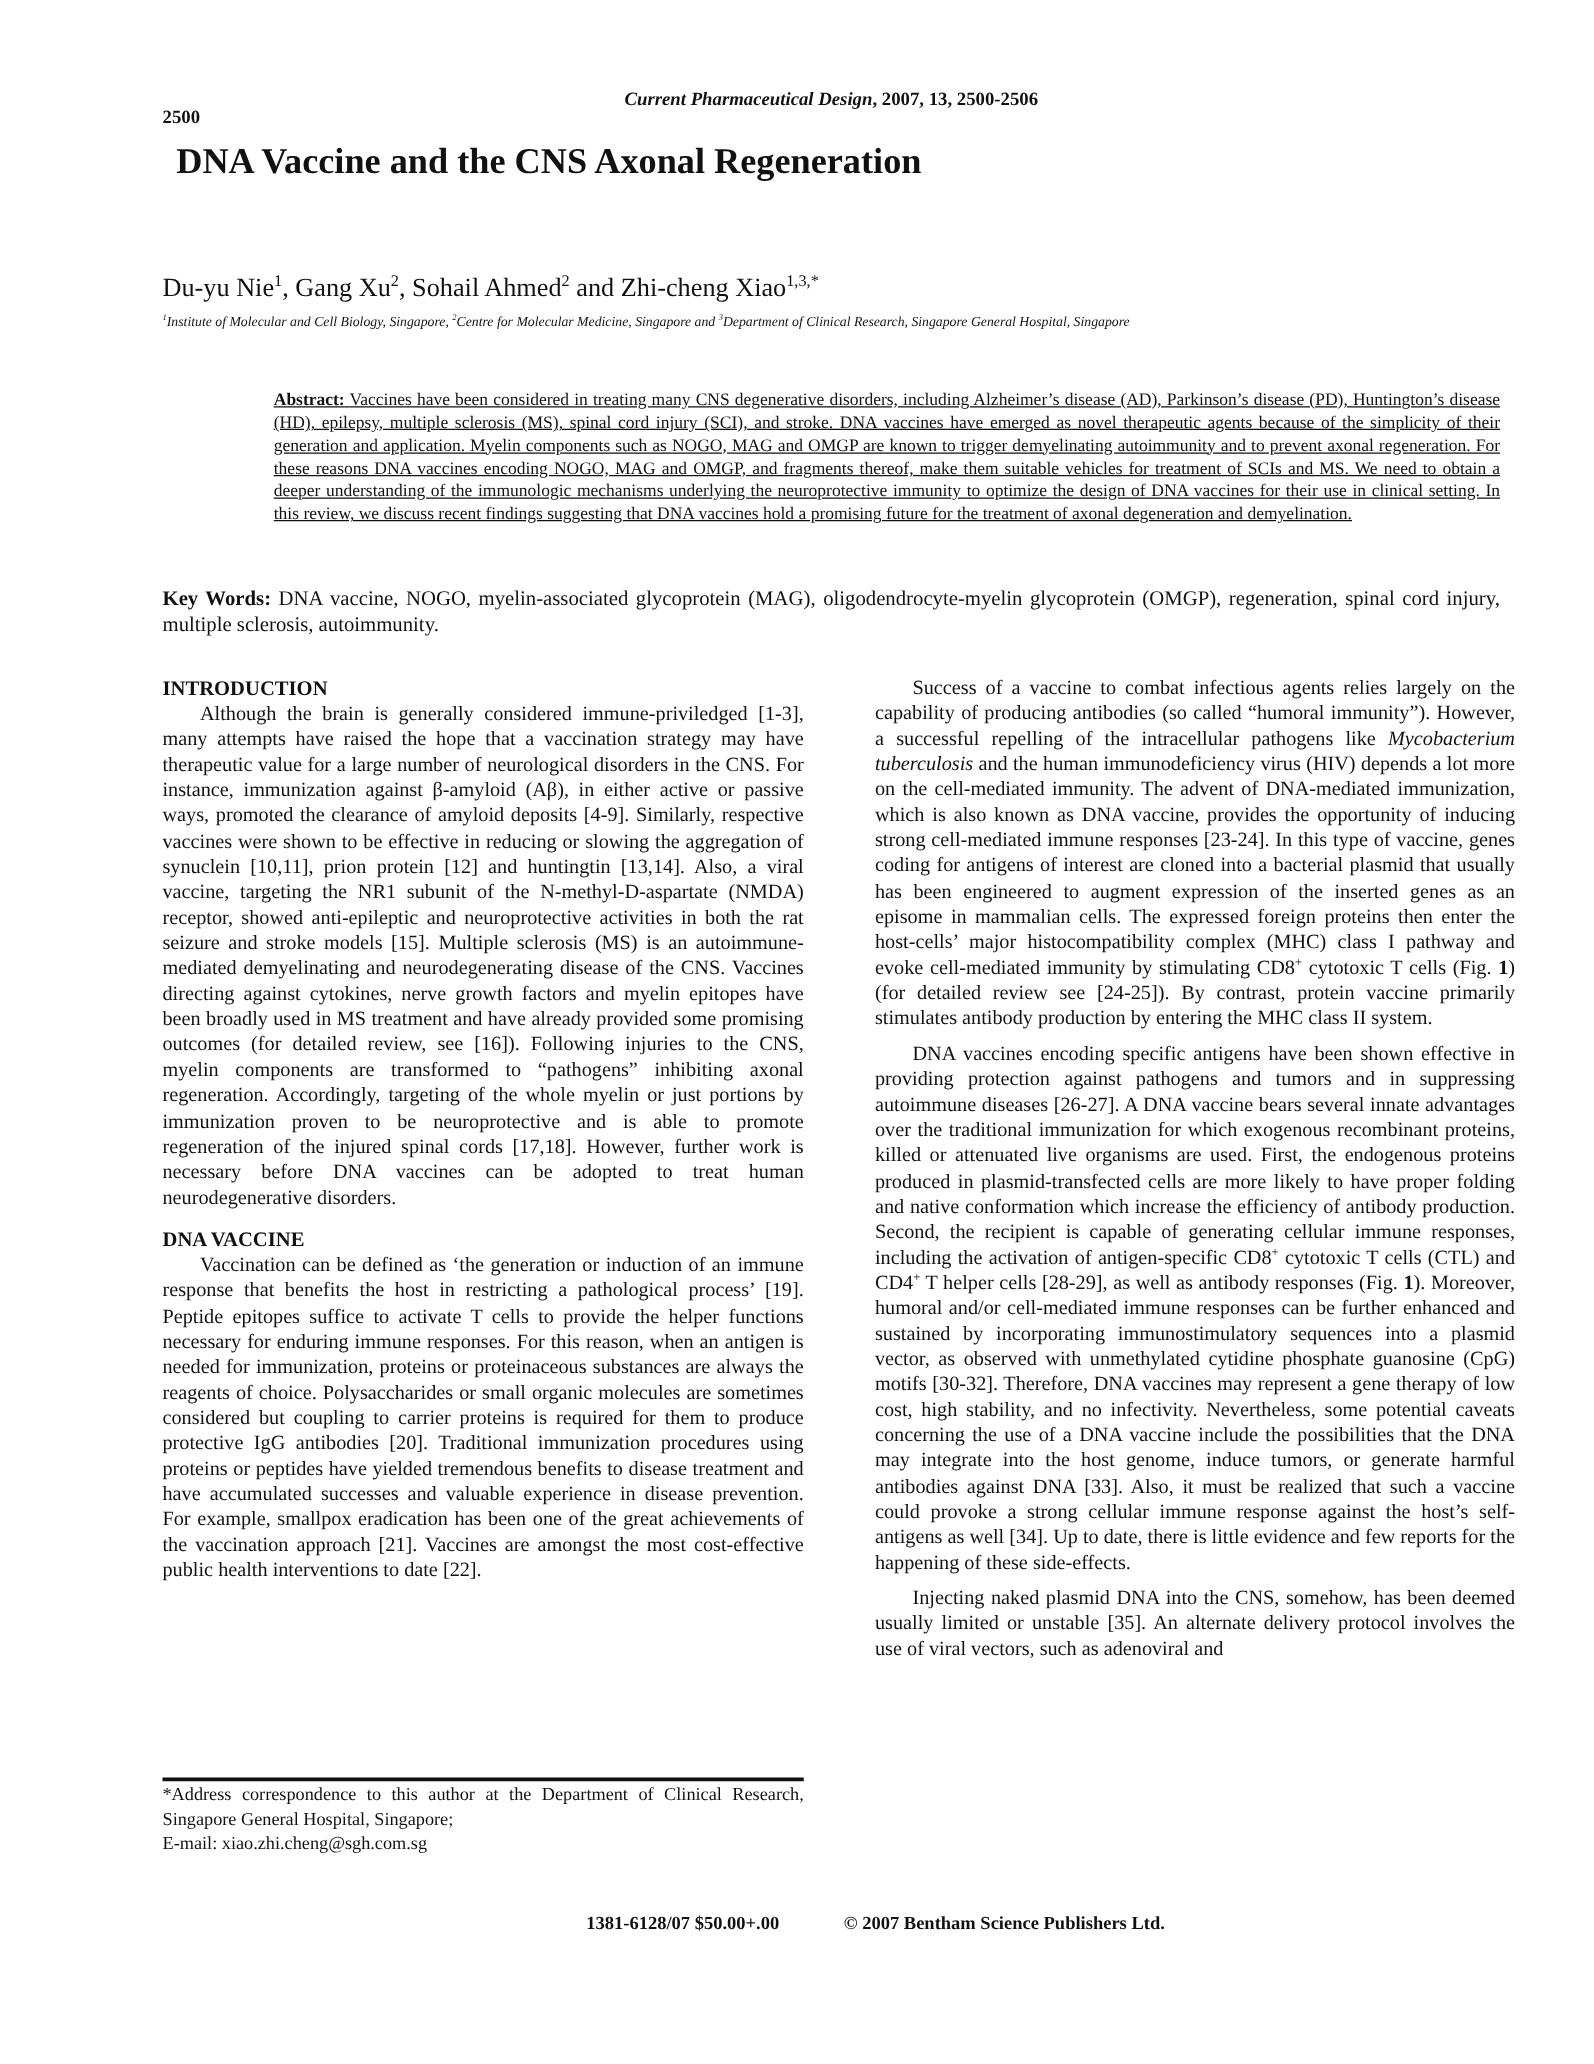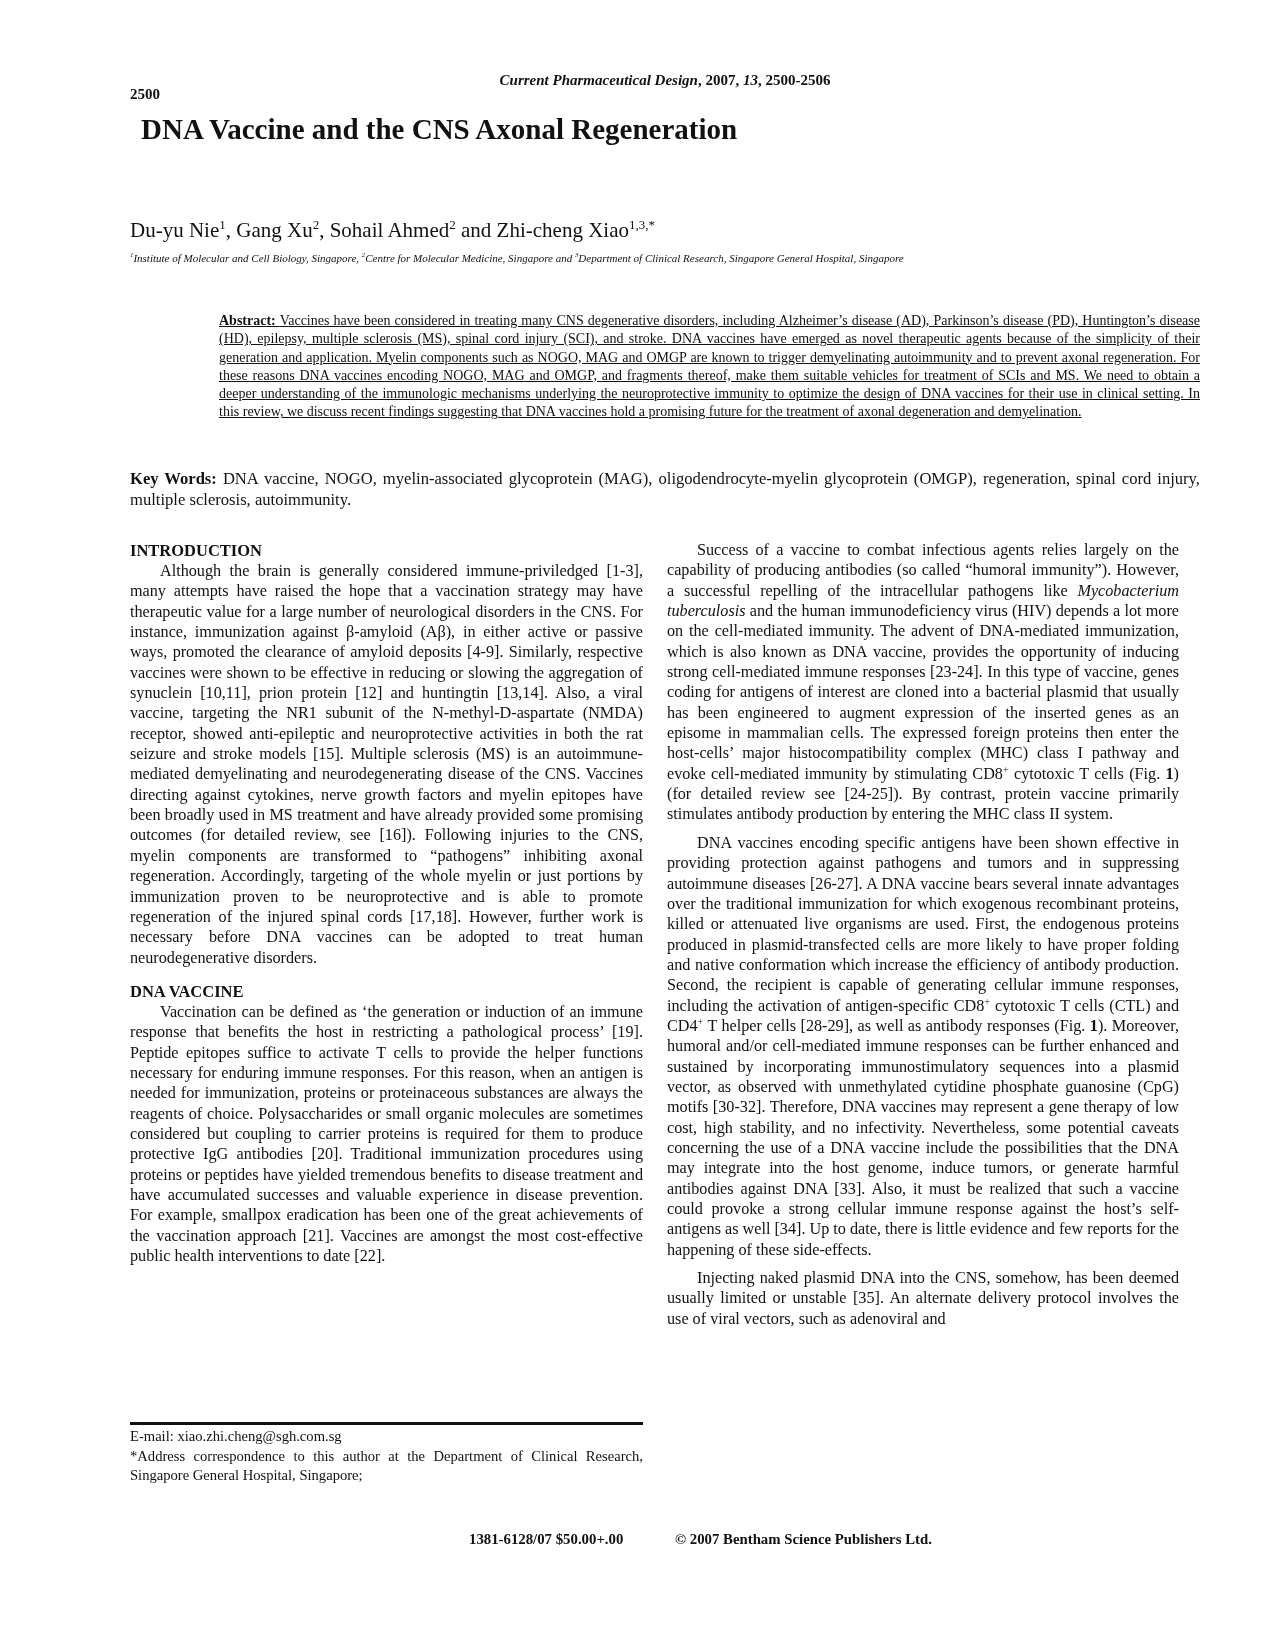--- a/index.html
+++ b/index.html
@@ -2,30 +2,30 @@
 <html><head>
 <meta charset="utf-8">
 <style>
   html, body { margin:0; padding:0; background:#ffffff; }
   body { width:1275px; height:1651px; position:relative; overflow:hidden; color:#111; font-family:"Liberation Serif", serif; }
   .abs { position:absolute; }
   .runhead { top:72px; left:130px; width:1070px; height:22px; font-size:15px; font-weight:bold; }
   .runhead .pg { position:absolute; left:0; top:14px; }
   .runhead .journal { position:absolute; left:0; width:100%; text-align:center; top:0; font-style:italic; }
   .runhead .journal b { font-style:normal; }
-  .runhead .journal .vol { font-style:italic; }
+  .runhead .journal .vol { }
   .title { top:113px; left:130px; font-size:29px; font-weight:bold;margin-left:11px; }
   .authors { top:186px; left:130px; font-size:21px;margin-top:32px; }
   sup { font-size:0.62em; line-height:0; }
   .affil { top:248px; left:130px; width:1070px; font-size:11px; font-style:italic; line-height:21px; text-align:justify; }
   .abstract { top:312px; left:219px; width:981px; font-size:14px; line-height:18.3px; text-align:justify;text-decoration:underline; }
   .keywords { top:468px; left:130px; width:1070px; font-size:16.6px; line-height:21px; text-align:justify; }
   .col { font-size:16.2px; line-height:20.35px; text-align:justify; }
   .col-left { top:540px; left:130px; width:513px; }
-  .col-right { top:540px; left:667px; width:512px; }
+  .col-right { top:540px; left:700px; width:512px; }
   .col h2 { font-size:16.5px; font-weight:bold; margin:0; line-height:21px; }
   .col p { margin:0; text-indent:30px; }
   .col p.gap { margin-top:8px; }
   .col h2.gap { margin-top:13px; }
   .rule { top:1422px; left:130px; width:513px; height:3px; background:#111; }
   .footnote { top:1427px; left:130px; width:513px; font-size:14.6px; line-height:19.5px; text-align:justify; }
   .footer { top:1531px; left:0; width:1275px; font-size:14.8px; font-weight:bold; }
   .footer .issn { position:absolute; left:469px; }
   .footer .copy { position:absolute; left:675px; }
   i { font-style:italic; }
@@ -71,20 +71,20 @@
 </div>
 
 <div class="abs col col-right">
   <p><span>Success of a vaccine to combat infectious agents relies largely on the capability of producing antibodies (so called “humoral immunity”). However, a successful repelling of the intracellular pathogens like </span><i>Mycobacterium tuberculosis</i><span> and the human immunodeficiency virus (HIV) depends a lot more on the cell-mediated immunity. The advent of DNA-mediated immunization, which is also known as DNA vaccine, provides the opportunity of inducing strong cell-mediated immune responses [23-24]. In this type of vaccine, genes coding for antigens of interest are cloned into a bacterial plasmid that usually has been engineered to augment expression of the inserted genes as an episome in mammalian cells. The expressed foreign proteins then enter the host-cells’ major histocompatibility complex (MHC) class I pathway and evoke cell-mediated immunity by stimulating CD8</span><sup>+</sup><span> cytotoxic T cells (Fig. </span><b>1</b><span>) (for detailed review see [24-25]). By contrast, protein vaccine primarily stimulates antibody production by entering the MHC class II system.</span></p>
   <p class="gap"><span>DNA vaccines encoding specific antigens have been shown effective in providing protection against pathogens and tumors and in suppressing autoimmune diseases [26-27]. A DNA vaccine bears several innate advantages over the traditional immunization for which exogenous recombinant proteins, killed or attenuated live organisms are used. First, the endogenous proteins produced in plasmid-transfected cells are more likely to have proper folding and native conformation which increase the efficiency of antibody production. Second, the recipient is capable of generating cellular immune responses, including the activation of antigen-specific CD8</span><sup>+</sup><span> cytotoxic T cells (CTL) and CD4</span><sup>+</sup><span> T helper cells [28-29], as well as antibody responses (Fig. </span><b>1</b><span>). Moreover, humoral and/or cell-mediated immune responses can be further enhanced and sustained by incorporating immunostimulatory sequences into a plasmid vector, as observed with unmethylated cytidine phosphate guanosine (CpG) motifs [30-32]. Therefore, DNA vaccines may represent a gene therapy of low cost, high stability, and no infectivity. Nevertheless, some potential caveats concerning the use of a DNA vaccine include the possibilities that the DNA may integrate into the host genome, induce tumors, or generate harmful antibodies against DNA [33]. Also, it must be realized that such a vaccine could provoke a strong cellular immune response against the host’s self-antigens as well [34]. Up to date, there is little evidence and few reports for the happening of these side-effects.</span></p>
   <p class="gap">Injecting naked plasmid DNA into the CNS, somehow, has been deemed usually limited or unstable [35]. An alternate delivery protocol involves the use of viral vectors, such as adenoviral and</p>
 </div>
 
 <div class="abs rule"></div>
 <div class="abs footnote">
+  <div>*Address correspondence to this author at the Department of Clinical Research, Singapore General Hospital, Singapore;</div>
   <div>E-mail: xiao.zhi.cheng@sgh.com.sg</div>
-  <div>*Address correspondence to this author at the Department of Clinical Research, Singapore General Hospital, Singapore;</div>
 </div>
 
 <div class="abs footer">
   <span class="issn">1381-6128/07 $50.00+.00</span>
   <span class="copy">© 2007 Bentham Science Publishers Ltd.</span>
 </div>
 
 </body></html>

